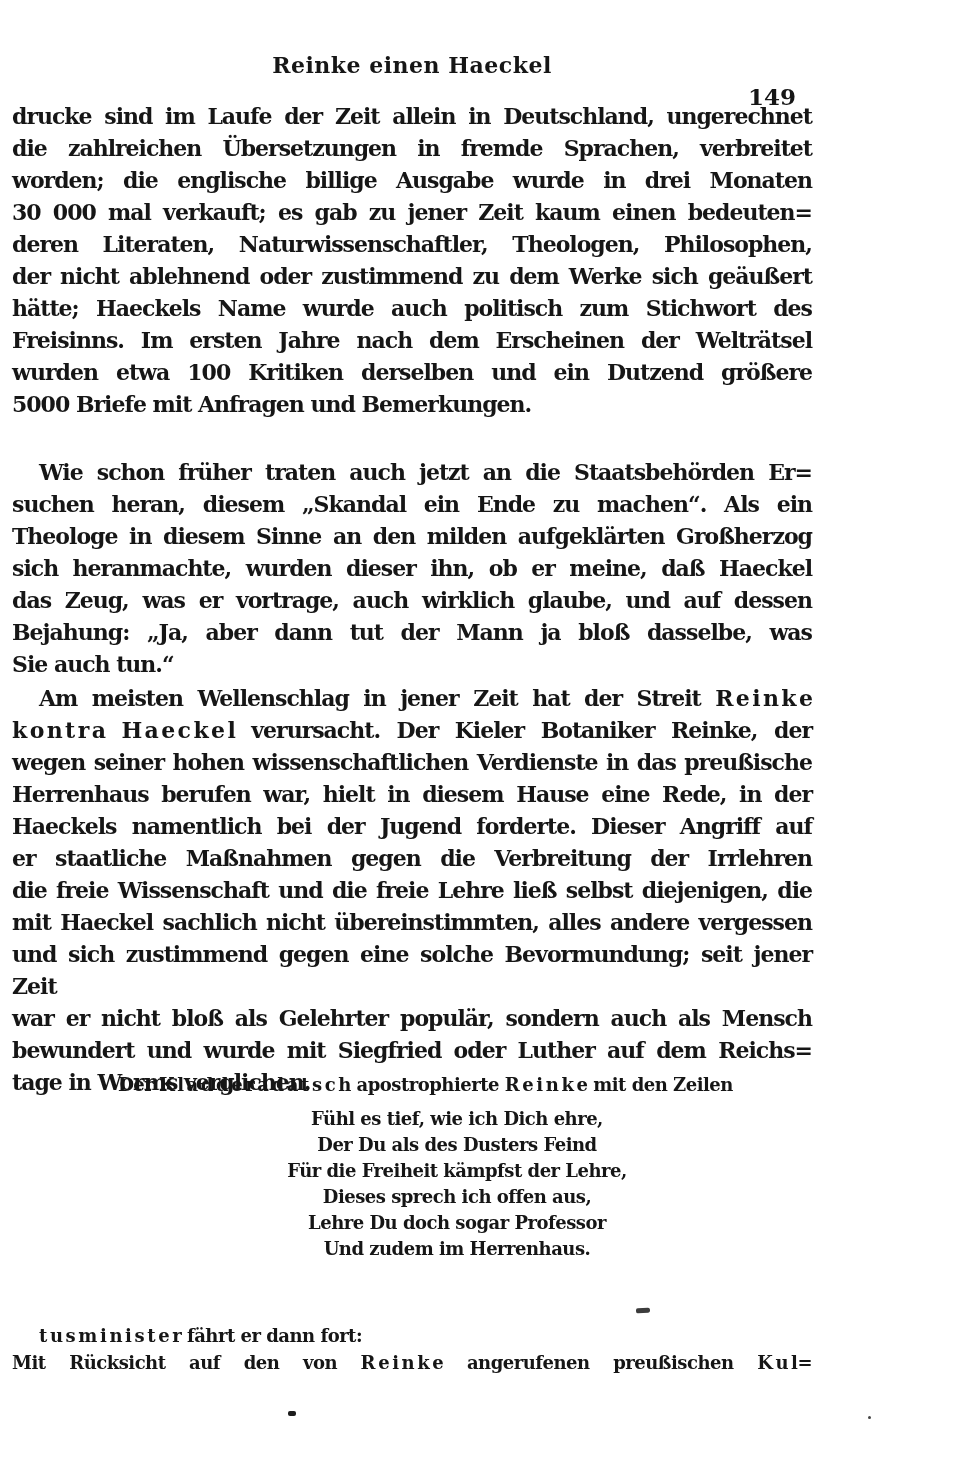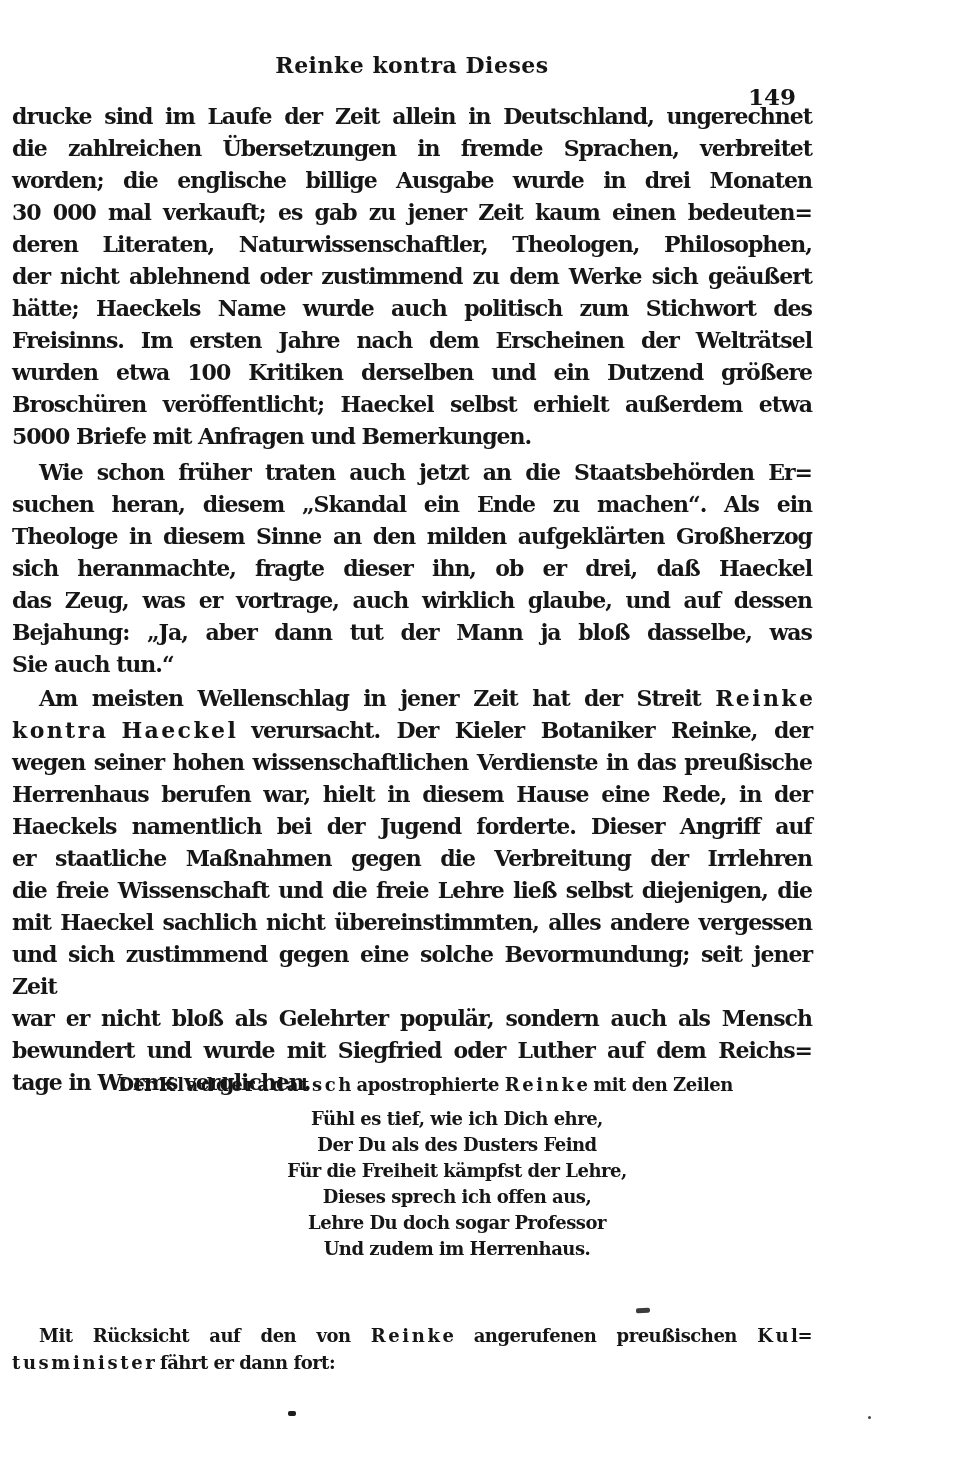--- a/index.html
+++ b/index.html
@@ -38,43 +38,42 @@
   
   .speck{ position:absolute; background:#2a2a2a; border-radius:2px; }
   .speck-a{ left:636px; top:1308px; width:14px; height:5px; background:#3c3c3c; transform:rotate(-4deg); }
   .speck-b{ left:288px; top:1411px; width:8px; height:5px; background:#1c1c1c; }
   .speck-c{ left:868px; top:1416px; width:3px; height:3px; background:#444; }
 </style>
 </head>
 <body>
 
 <header class="block running-head">
-  <div class="rh-title">Reinke kontra Dieses</div>
+  <div class="rh-title">Reinke einen Haeckel</div>
   <div class="rh-page">149</div>
 </header>
 
 <section class="block body-text" style="top:100px">
     <div class="line j">drucke sind im Laufe der Zeit allein in Deutschland, ungerechnet</div>
     <div class="line j">die zahlreichen Übersetzungen in fremde Sprachen, verbreitet</div>
     <div class="line j">worden; die englische billige Ausgabe wurde in drei Monaten</div>
     <div class="line j">30 000 mal verkauft; es gab zu jener Zeit kaum einen bedeuten=</div>
     <div class="line j">deren Literaten, Naturwissenschaftler, Theologen, Philosophen,</div>
     <div class="line j">der nicht ablehnend oder zustimmend zu dem Werke sich geäußert</div>
     <div class="line j">hätte; Haeckels Name wurde auch politisch zum Stichwort des</div>
     <div class="line j">Freisinns. Im ersten Jahre nach dem Erscheinen der Welträtsel</div>
     <div class="line j">wurden etwa 100 Kritiken derselben und ein Dutzend größere</div>
-    <div class="line j">Broschüren veröffentlicht; Haeckel selbst erhielt außerdem etwa</div>
     <div class="line">5000 Briefe mit Anfragen und Bemerkungen.</div>
   </section>
 
 <section class="block body-text ind" style="top:456px">
     <div class="line j">Wie schon früher traten auch jetzt an die Staatsbehörden Er=</div>
     <div class="line j">suchen heran, diesem „Skandal ein Ende zu machen“. Als ein</div>
     <div class="line j">Theologe in diesem Sinne an den milden aufgeklärten Großherzog</div>
-    <div class="line j">sich heranmachte, fragte dieser ihn, ob er drei, daß Haeckel</div>
+    <div class="line j">sich heranmachte, wurden dieser ihn, ob er meine, daß Haeckel</div>
     <div class="line j">das Zeug, was er vortrage, auch wirklich glaube, und auf dessen</div>
     <div class="line j">Bejahung: „Ja, aber dann tut der Mann ja bloß dasselbe, was</div>
     <div class="line">Sie auch tun.“</div>
   </section>
 
 <section class="block body-text ind" style="top:682px">
     <div class="line j">Am meisten Wellenschlag in jener Zeit hat der Streit R e i n k e</div>
     <div class="line j">k o n t r a H a e c k e l verursacht. Der Kieler Botaniker Reinke, der</div>
     <div class="line j">wegen seiner hohen wissenschaftlichen Verdienste in das preußische</div>
     <div class="line j">Herrenhaus berufen war, hielt in diesem Hause eine Rede, in der</div>
@@ -95,19 +94,19 @@
 <section class="block small-text plain" style="top:1106px; left:237px; width:440px">
     <div class="line j">Fühl es tief, wie ich Dich ehre,</div>
     <div class="line j">Der Du als des Dusters Feind</div>
     <div class="line j">Für die Freiheit kämpfst der Lehre,</div>
     <div class="line j">Dieses sprech ich offen aus,</div>
     <div class="line j">Lehre Du doch sogar Professor</div>
     <div class="line">Und zudem im Herrenhaus.</div>
   </section>
 
 <section class="block small-text closing ind" style="top:1322px">
+    <div class="line">t u s m i n i s t e r fährt er dann fort:</div>
     <div class="line j">Mit Rücksicht auf den von R e i n k e angerufenen preußischen K u l=</div>
-    <div class="line">t u s m i n i s t e r fährt er dann fort:</div>
   </section>
 
 <div class="speck speck-a"></div>
 <div class="speck speck-b"></div>
 <div class="speck speck-c"></div>
 
 </body></html>

